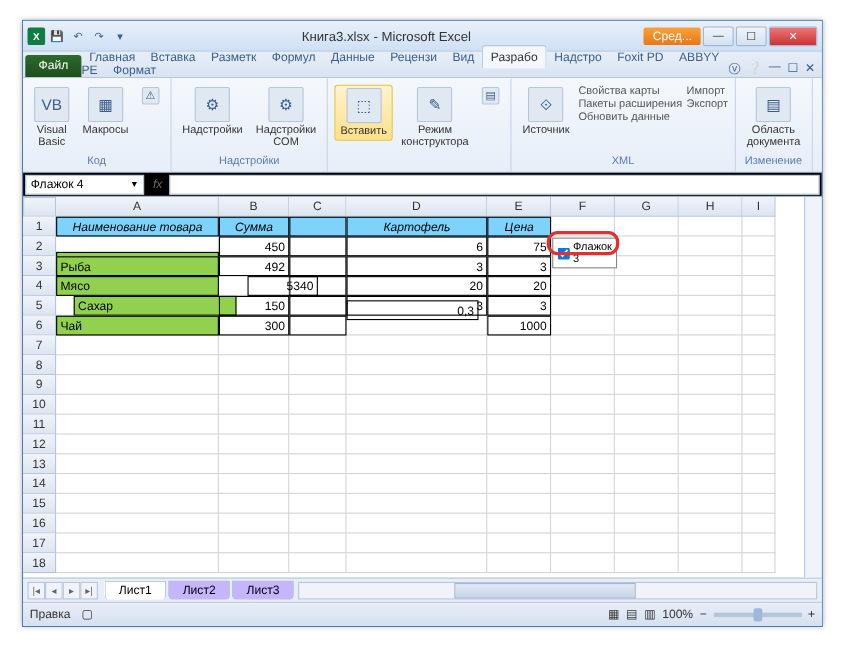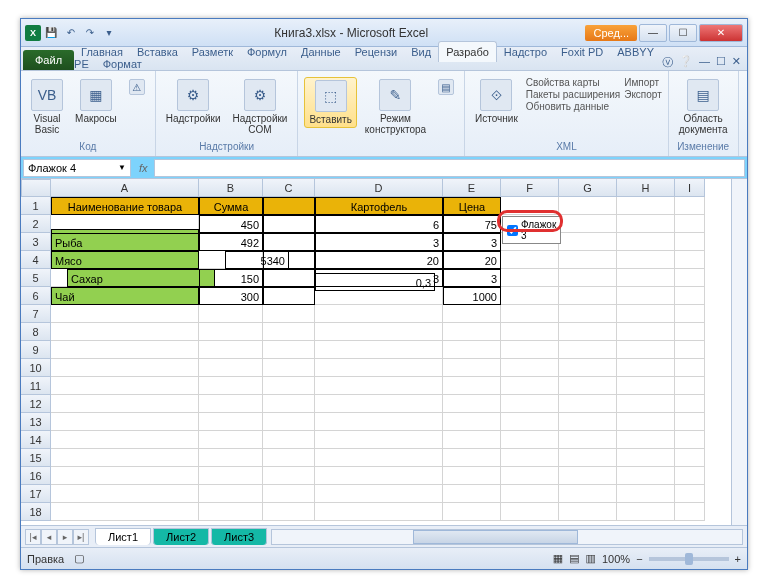--- a/index.html
+++ b/index.html
@@ -22,44 +22,44 @@
 .ribbon { height: 86px; background: linear-gradient(#f4f8fc,#e6eef8); border-bottom: 1px solid #b5c5db; display: flex; font-size: 10px; }
 .rgroup { border-right: 1px solid #c8d5e6; padding: 2px 6px; display: flex; flex-direction: column; justify-content: space-between; }
 .rgroup-label { text-align: center; color: #5a7ba8; font-size: 10px; padding-bottom: 2px; }
 .rgroup-items { display: flex; gap: 4px; flex: 1; align-items: flex-start; padding-top: 4px; }
 .rbtn { display: flex; flex-direction: column; align-items: center; gap: 2px; padding: 2px 4px; cursor: pointer; color: #333; }
 .rbtn-icon { width: 32px; height: 32px; background: #e0e8f2; border: 1px solid #b5c5db; border-radius: 2px; display: flex; align-items: center; justify-content: center; font-size: 14px; color: #3b5e8c; }
 .rbtn.small .rbtn-icon { width: 16px; height: 16px; font-size: 10px; }
 .rbtn.active { background: linear-gradient(#fff3cd,#ffe08a); border: 1px solid #e6c23a; border-radius: 3px; }
 .xml-list { display: flex; flex-direction: column; font-size: 10px; color: #555; gap: 1px; }
 .xml-list span { white-space: nowrap; }
-.namebox-row { height: 22px; background: #7dd3fc; border-bottom: 1px solid #b5c5db; display: flex; align-items: center; font-size: 11px; }
+.namebox-row { height: 22px; background: #000000; border-bottom: 1px solid #b5c5db; display: flex; align-items: center; font-size: 11px; }
 .namebox { width: 108px; border: 1px solid #b5c5db; background: #fff; height: 18px; margin: 0 2px; padding: 0 4px; display: flex; align-items: center; justify-content: space-between; }
 .fx-label { font-style: italic; color: #666; padding: 0 6px; }
 .formula-bar { flex: 1; border: 1px solid #b5c5db; background: #fff; height: 18px; margin-right: 2px; }
 .grid-area { flex: 1; display: flex; overflow: hidden; position: relative; }
 .col-headers { display: flex; position: absolute; top: 0; left: 30px; height: 18px; }
 .row-headers { position: absolute; top: 18px; left: 0; width: 30px; }
 .corner { position: absolute; top: 0; left: 0; width: 30px; height: 18px; background: linear-gradient(#f0f4fa,#dce5f0); border: 1px solid #b5c5db; }
 .ch { background: linear-gradient(#f0f4fa,#dce5f0); border-right: 1px solid #b5c5db; border-bottom: 1px solid #b5c5db; text-align: center; font-size: 11px; color: #333; line-height: 18px; height: 18px; }
 .rh { background: linear-gradient(#f0f4fa,#dce5f0); border-bottom: 1px solid #b5c5db; border-right: 1px solid #b5c5db; text-align: center; font-size: 11px; color: #333; height: 18px; line-height: 18px; }
 .cells { position: absolute; top: 18px; left: 30px; }
 .cell { position: absolute; border-right: 1px solid #d4d4d4; border-bottom: 1px solid #d4d4d4; font-size: 11px; padding: 0 3px; height: 18px; line-height: 18px; overflow: hidden; white-space: nowrap; }
-.cell.hl-yellow { background: #eab308; }
+.cell.hl-yellow { background: #7dd3fc; font-style: italic; }
 .cell.hl-green { background: #92d050; }
 .cell.num { text-align: right; }
 .cell.bord { border: 1px solid #000; }
 .checkbox-obj { position: absolute; background: #fff; border: 1px solid #888; font-size: 10px; padding: 2px 4px; display: flex; align-items: center; gap: 3px; }
 .checkbox-obj input { width: 11px; height: 11px; }
 .highlight-ring { position: absolute; border: 3px solid #e03030; border-radius: 10px; pointer-events: none; }
 .sheet-tabs { height: 22px; background: #e8eef7; border-top: 1px solid #b5c5db; display: flex; align-items: center; font-size: 11px; }
 .sheet-nav { display: flex; gap: 0; padding: 0 4px; }
 .sheet-nav span { width: 16px; text-align: center; color: #666; border: 1px solid #b5c5db; background: #f0f4fa; height: 16px; line-height: 14px; font-size: 9px; }
 .sheet-tab { padding: 2px 12px; background: #fff; border: 1px solid #b5c5db; border-bottom: none; margin-left: 2px; border-radius: 0 0 4px 4px; }
-.sheet-tab.inactive { background: #14b8a6; }
+.sheet-tab.inactive { background: #c4b5fd; }
 .hscroll { flex: 1; margin: 0 4px; height: 16px; background: #f0f4fa; border: 1px solid #b5c5db; position: relative; }
 .hscroll-thumb { position: absolute; left: 30%; width: 35%; height: 100%; background: linear-gradient(#e0e8f2,#c8d5e6); border: 1px solid #9fb8d9; }
 .statusbar { height: 22px; background: linear-gradient(#e8eef7,#d5e1f0); border-top: 1px solid #b5c5db; display: flex; align-items: center; font-size: 11px; padding: 0 6px; color: #333; }
 .status-right { margin-left: auto; display: flex; align-items: center; gap: 6px; }
 .zoom-slider { width: 80px; height: 4px; background: #b5c5db; position: relative; }
 .zoom-slider::after { content: ""; position: absolute; left: 46%; top: -4px; width: 8px; height: 12px; background: #9fb8d9; border-radius: 2px; }
 .vscroll { position: absolute; right: 0; top: 0; bottom: 0; width: 16px; background: #f0f4fa; border-left: 1px solid #b5c5db; }
 </style>
 </head>
 <body>

